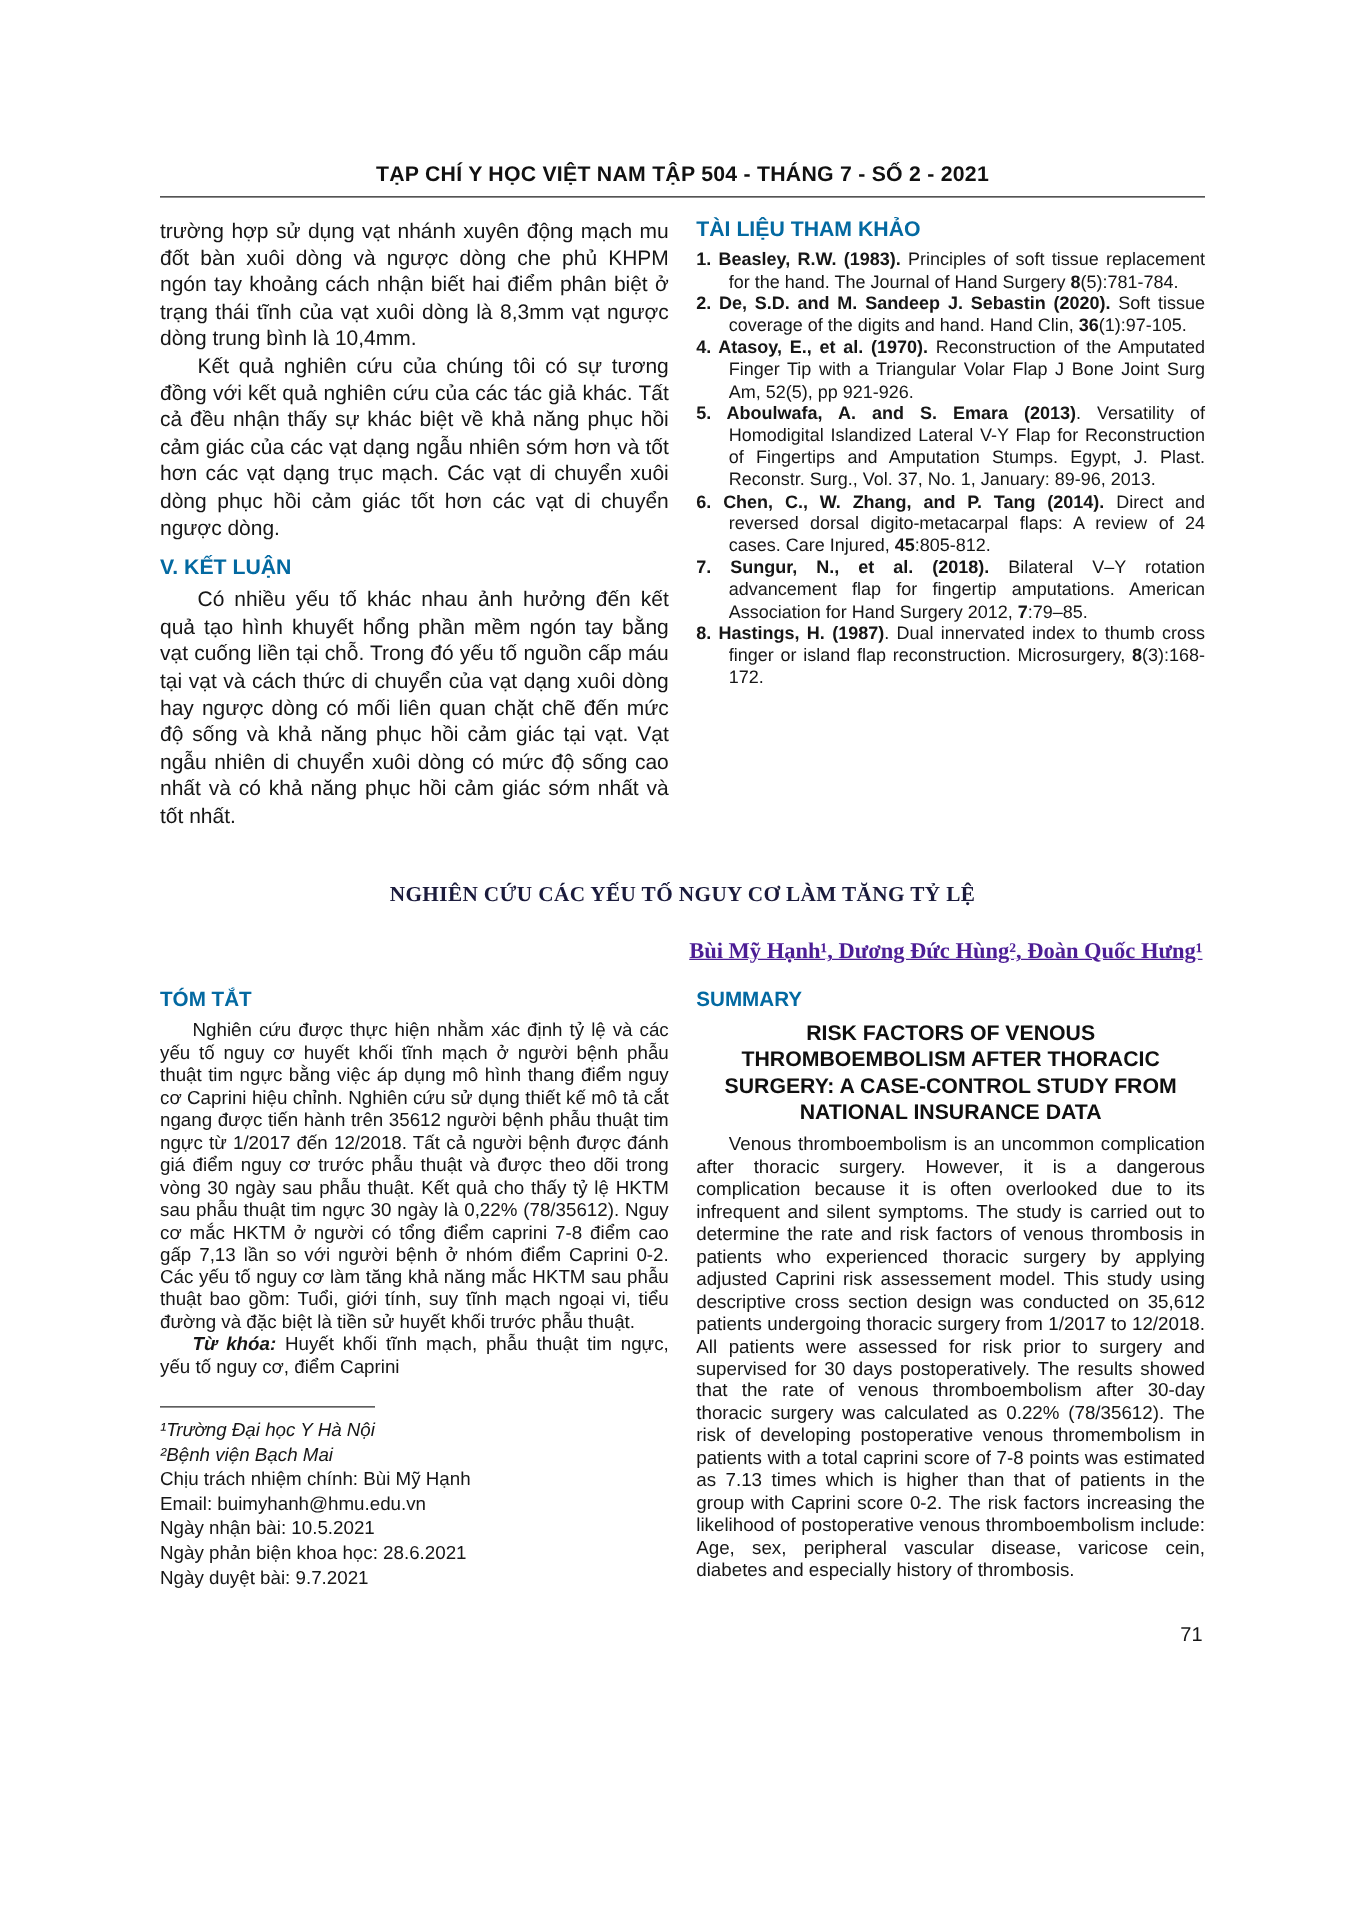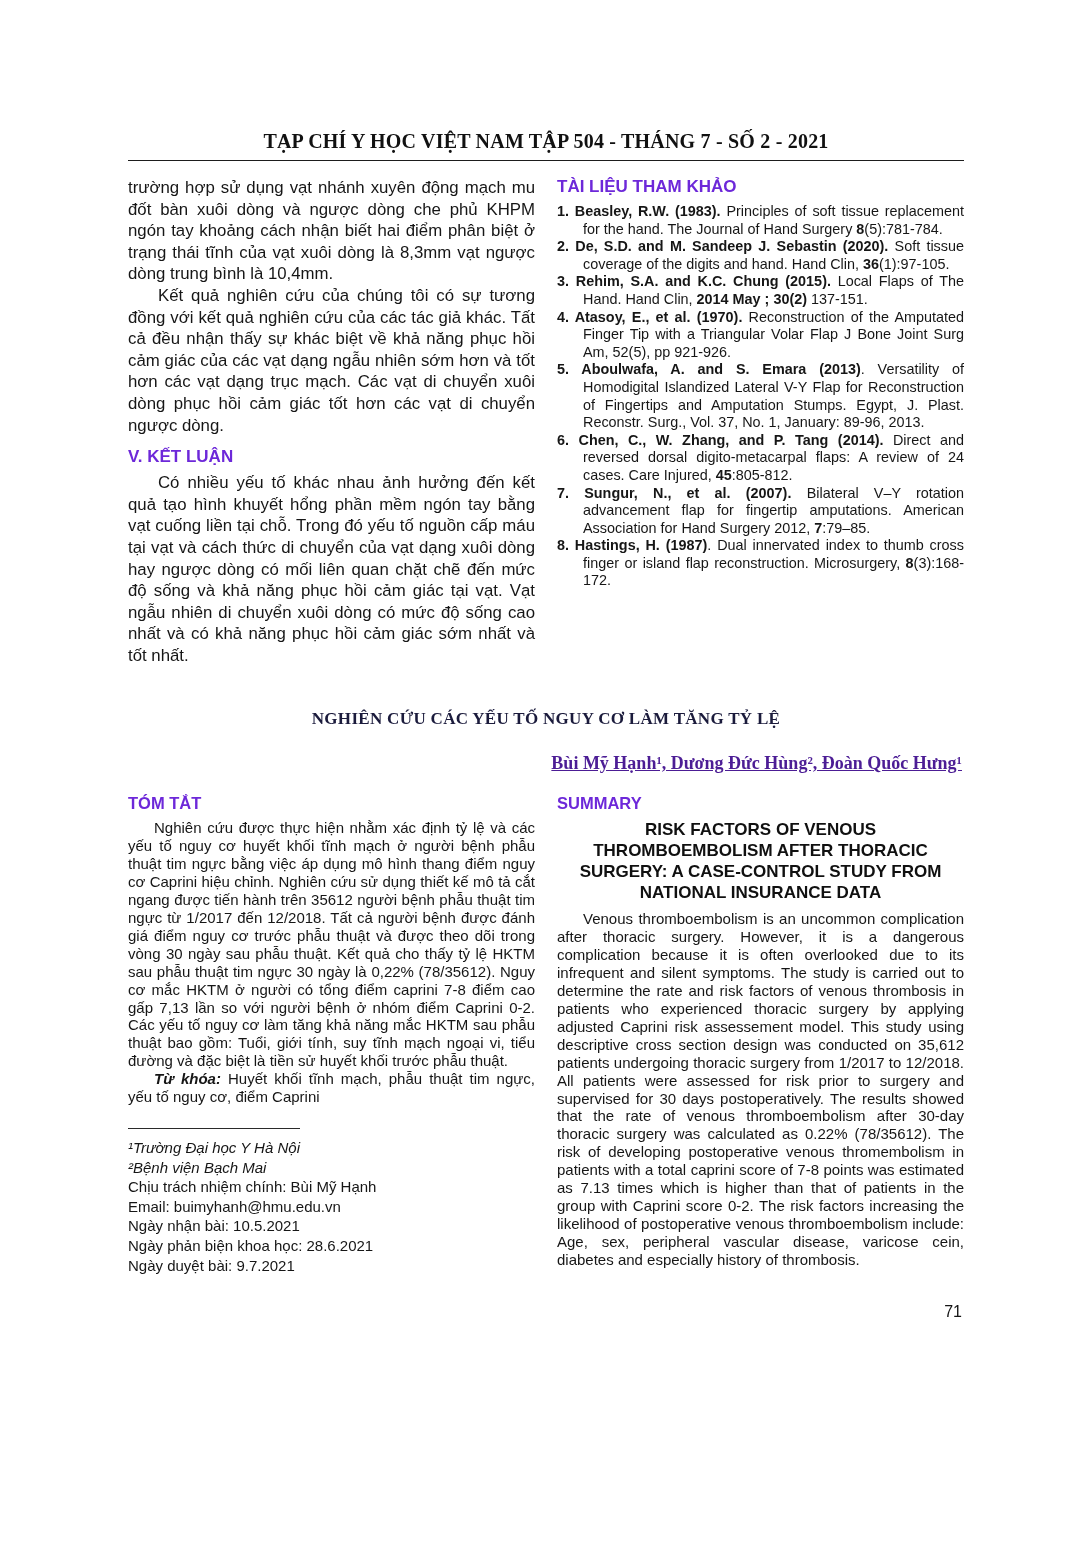--- a/index.html
+++ b/index.html
@@ -15,25 +15,24 @@
     overflow: hidden;
   }
   .content {
     position: absolute;
     left: 128px;
     top: 130px;
     width: 836px;
   }
   .page-header { text-align: center; }
   .journal-title {
-    font-size: 20px;
+    font-size: 17px;
     font-weight: bold;
     letter-spacing: 0.2px;
     color: #111;
-    font-family: Liberation Serif, serif;
   }
   .header-rule {
     border-bottom: 1.6px solid #1d1d1d;
     margin-top: 7px;
   }
   .two-col {
     display: flex;
     gap: 22px;
     margin-top: 16px;
   }
@@ -45,21 +44,21 @@
     line-height: 21.6px;
     text-align: justify;
     text-indent: 30px;
   }
   .noindent { text-indent: 0; }
 
   .section-heading {
     margin: 0 0 6px 0;
     font-size: 17px;
     font-weight: bold;
-    color: #6d28d9;
+    color: #0369a1;
   }
   .conclusion-heading { margin-top: 11px; margin-bottom: 5px; }
 
   .refs { }
   .ref-item {
     margin: 0;
     font-size: 14.4px;
     line-height: 17.6px;
     text-align: justify;
     padding-left: 26px;
@@ -153,25 +152,24 @@
         <p class="body-text noindent">trường hợp sử dụng vạt nhánh xuyên động mạch mu đốt bàn xuôi dòng và ngược dòng che phủ KHPM ngón tay khoảng cách nhận biết hai điểm phân biệt ở trạng thái tĩnh của vạt xuôi dòng là 8,3mm vạt ngược dòng trung bình là 10,4mm.</p>
         <p class="body-text">Kết quả nghiên cứu của chúng tôi có sự tương đồng với kết quả nghiên cứu của các tác giả khác. Tất cả đều nhận thấy sự khác biệt về khả năng phục hồi cảm giác của các vạt dạng ngẫu nhiên sớm hơn và tốt hơn các vạt dạng trục mạch. Các vạt di chuyển xuôi dòng phục hồi cảm giác tốt hơn các vạt di chuyển ngược dòng.</p>
         <h2 class="section-heading conclusion-heading">V. KẾT LUẬN</h2>
         <p class="body-text">Có nhiều yếu tố khác nhau ảnh hưởng đến kết quả tạo hình khuyết hổng phần mềm ngón tay bằng vạt cuống liền tại chỗ. Trong đó yếu tố nguồn cấp máu tại vạt và cách thức di chuyển của vạt dạng xuôi dòng hay ngược dòng có mối liên quan chặt chẽ đến mức độ sống và khả năng phục hồi cảm giác tại vạt. Vạt ngẫu nhiên di chuyển xuôi dòng có mức độ sống cao nhất và có khả năng phục hồi cảm giác sớm nhất và tốt nhất.</p>
       </div>
       <div class="col">
         <h2 class="section-heading">TÀI LIỆU THAM KHẢO</h2>
         <div class="refs">
             <p class="ref-item"><span class="b">1. </span><span class="b">Beasley, R.W. (1983).</span><span> Principles of soft tissue replacement for the hand. The Journal of Hand Surgery </span><span class="b">8</span><span>(5):781-784.</span></p>
             <p class="ref-item"><span class="b">2. </span><span class="b">De, S.D. and M. Sandeep J. Sebastin (2020).</span><span> Soft tissue coverage of the digits and hand. Hand Clin, </span><span class="b">36</span><span>(1):97-105.</span></p>
-            <p class="ref-item"><span class="b">3. </span><span class="b">Rehim, S.A. and K.C. Chung (2015).</span><span> Local Flaps of The Hand. Hand Clin, </span><span class="b">2014 May ; 30(2)</span><span> 137-151.</span></p>
             <p class="ref-item"><span class="b">4. </span><span class="b">Atasoy, E., et al. (1970).</span><span> Reconstruction of the Amputated Finger Tip with a Triangular Volar Flap J Bone Joint Surg Am, 52(5), pp 921-926.</span></p>
             <p class="ref-item"><span class="b">5. </span><span class="b">Aboulwafa, A. and S. Emara (2013)</span><span>. Versatility of Homodigital Islandized Lateral V-Y Flap for Reconstruction of Fingertips and Amputation Stumps. Egypt, J. Plast. Reconstr. Surg., Vol. 37, No. 1, January: 89-96, 2013.</span></p>
             <p class="ref-item"><span class="b">6. </span><span class="b">Chen, C., W. Zhang, and P. Tang (2014).</span><span> Direct and reversed dorsal digito-metacarpal flaps: A review of 24 cases. Care Injured, </span><span class="b">45</span><span>:805-812.</span></p>
-            <p class="ref-item"><span class="b">7. </span><span class="b">Sungur, N., et al. (2007).</span><span> Bilateral V–Y rotation advancement flap for fingertip amputations. American Association for Hand Surgery 2012, </span><span class="b">7</span><span>:79–85.</span></p>
+            <p class="ref-item"><span class="b">7. </span><span class="b">Sungur, N., et al. (2018).</span><span> Bilateral V–Y rotation advancement flap for fingertip amputations. American Association for Hand Surgery 2012, </span><span class="b">7</span><span>:79–85.</span></p>
             <p class="ref-item"><span class="b">8. </span><span class="b">Hastings, H. (1987)</span><span>. Dual innervated index to thumb cross finger or island flap reconstruction. Microsurgery, </span><span class="b">8</span><span>(3):168-172.</span></p>
           </div>
       </div>
     </section>
 
     <section class="title-block">
       <h1 class="article-title">
         <span class="title-line">NGHIÊN CỨU CÁC YẾU TỐ NGUY CƠ LÀM TĂNG TỶ LỆ</span>
       </h1>
       <div class="authors">Bùi Mỹ Hạnh¹, Dương Đức Hùng²,  Đoàn Quốc Hưng¹</div>

